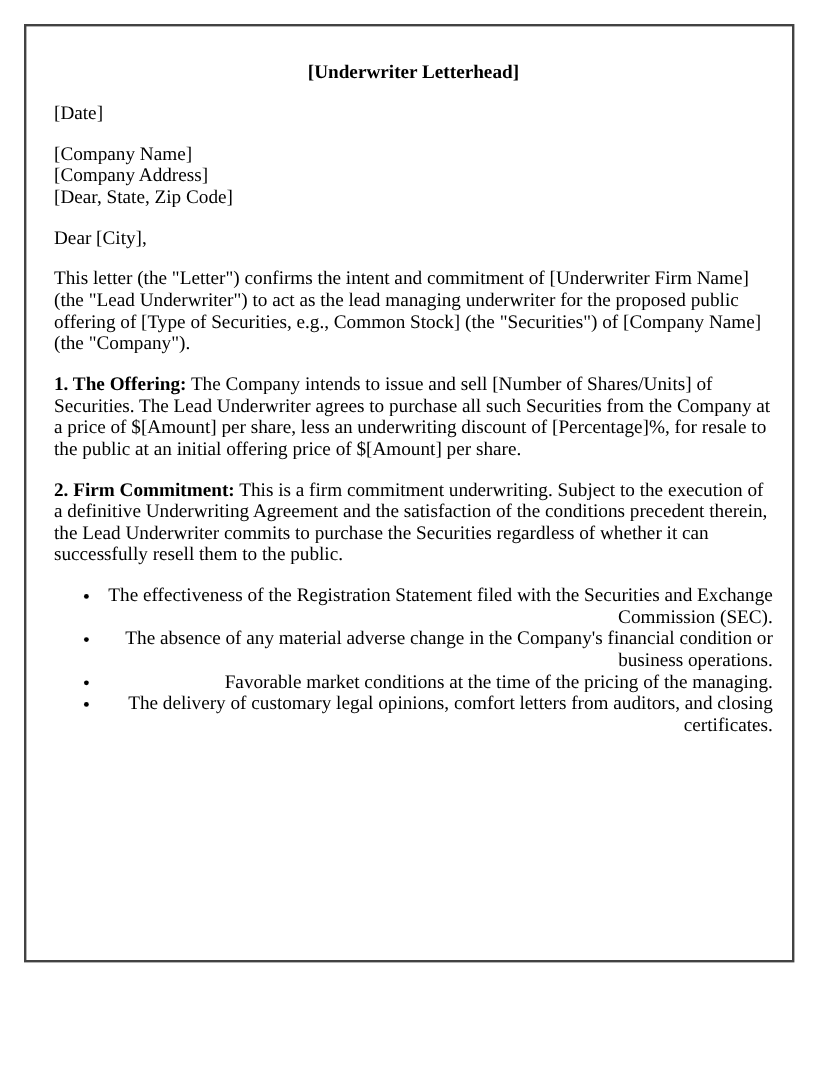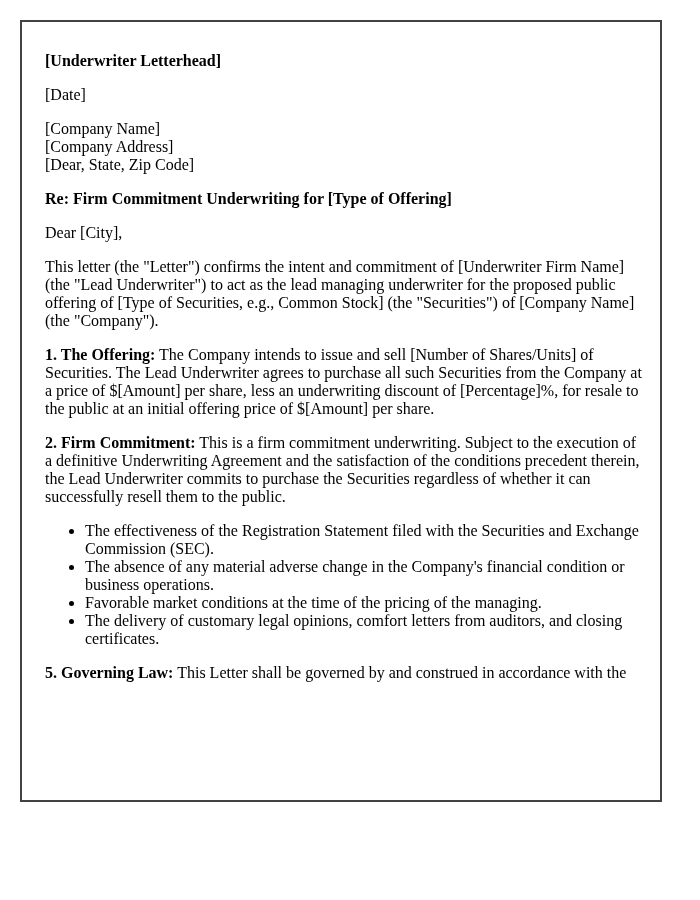--- a/index.html
+++ b/index.html
@@ -26,58 +26,58 @@
     font-family: "Liberation Serif", "DejaVu Serif", serif;
     font-size: 16px;
     line-height: normal;
     color: #000000;
   }
   .page p, .page .para, .page ul {
     margin: 16px 0;
   }
   .bold {
     font-weight: bold;
+    text-align: center;
   }
   ul.conditions {
     padding-left: 40px;
   }
   ul.conditions li {
     margin: 0;
     padding: 0;
+    text-align: right;
   }
 </style>
 </head>
 <body>
 
 <div class="page">
 
   <p class="bold">[Underwriter Letterhead]</p>
 
   <p>[Date]</p>
 
   <div class="para">
     <div>[Company Name]</div>
     <div>[Company Address]</div>
     <div>[Dear, State, Zip Code]</div>
   </div>
 
-  <p class="bold">Re: Firm Commitment Underwriting for [Type of Offering]</p>
 
   <p>Dear [City],</p>
 
   <p>This letter (the "Letter") confirms the intent and commitment of [Underwriter Firm Name] (the "Lead Underwriter") to act as the lead managing underwriter for the proposed public offering of [Type of Securities, e.g., Common Stock] (the "Securities") of [Company Name] (the "Company").</p>
 
   <p><span class="bold">1. The Offering:</span> <span>The Company intends to issue and sell [Number of Shares/Units] of Securities. The Lead Underwriter agrees to purchase all such Securities from the Company at a price of $[Amount] per share, less an underwriting discount of [Percentage]%, for resale to the public at an initial offering price of $[Amount] per share.</span></p>
 
   <p><span class="bold">2. Firm Commitment:</span> <span>This is a firm commitment underwriting. Subject to the execution of a definitive Underwriting Agreement and the satisfaction of the conditions precedent therein, the Lead Underwriter commits to purchase the Securities regardless of whether it can successfully resell them to the public.</span></p>
 
 
 
   <ul class="conditions">
     <li>The effectiveness of the Registration Statement filed with the Securities and Exchange Commission (SEC).</li>
     <li>The absence of any material adverse change in the Company's financial condition or business operations.</li>
     <li>Favorable market conditions at the time of the pricing of the managing.</li>
     <li>The delivery of customary legal opinions, comfort letters from auditors, and closing certificates.</li>
   </ul>
 
-  <p><span class="bold">5. Governing Law:</span> <span>This Letter shall be governed by and construed in accordance with the</span></p>
 
 </div>
 
 </body></html>

